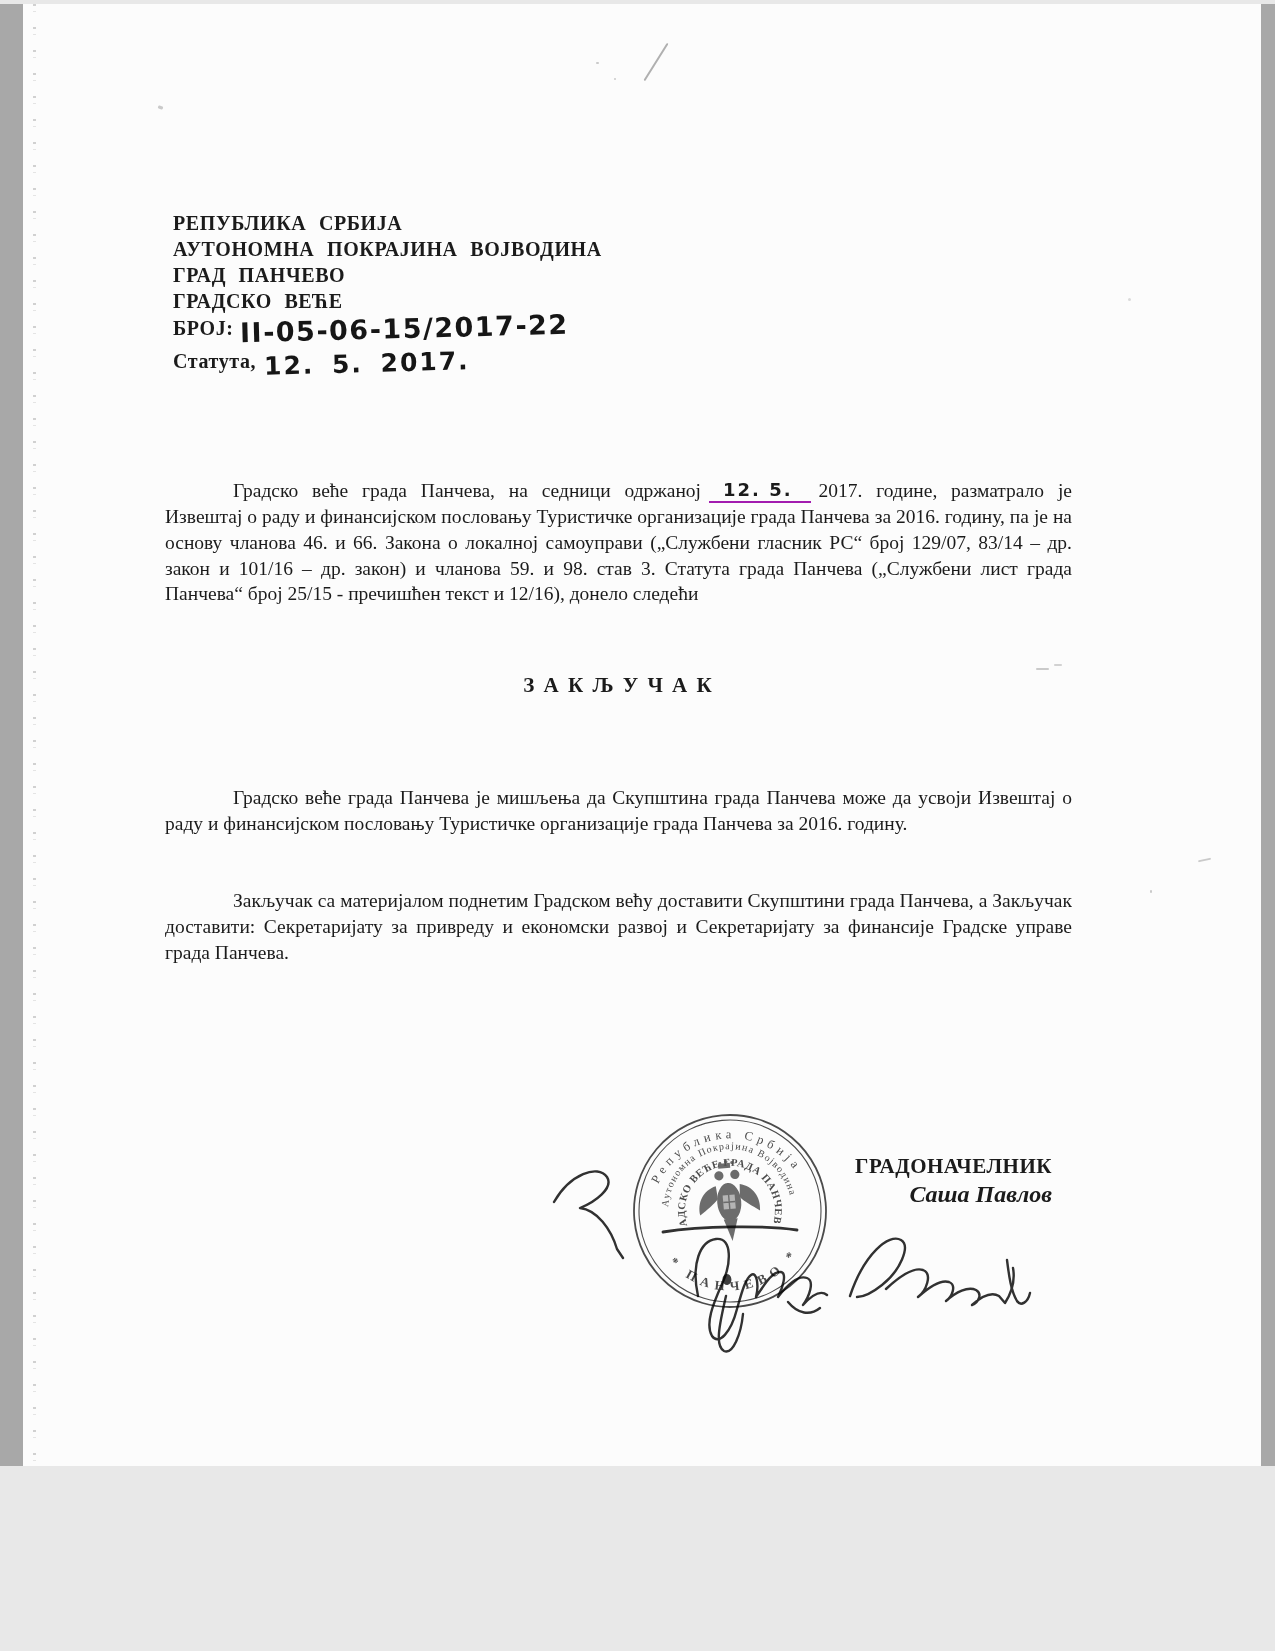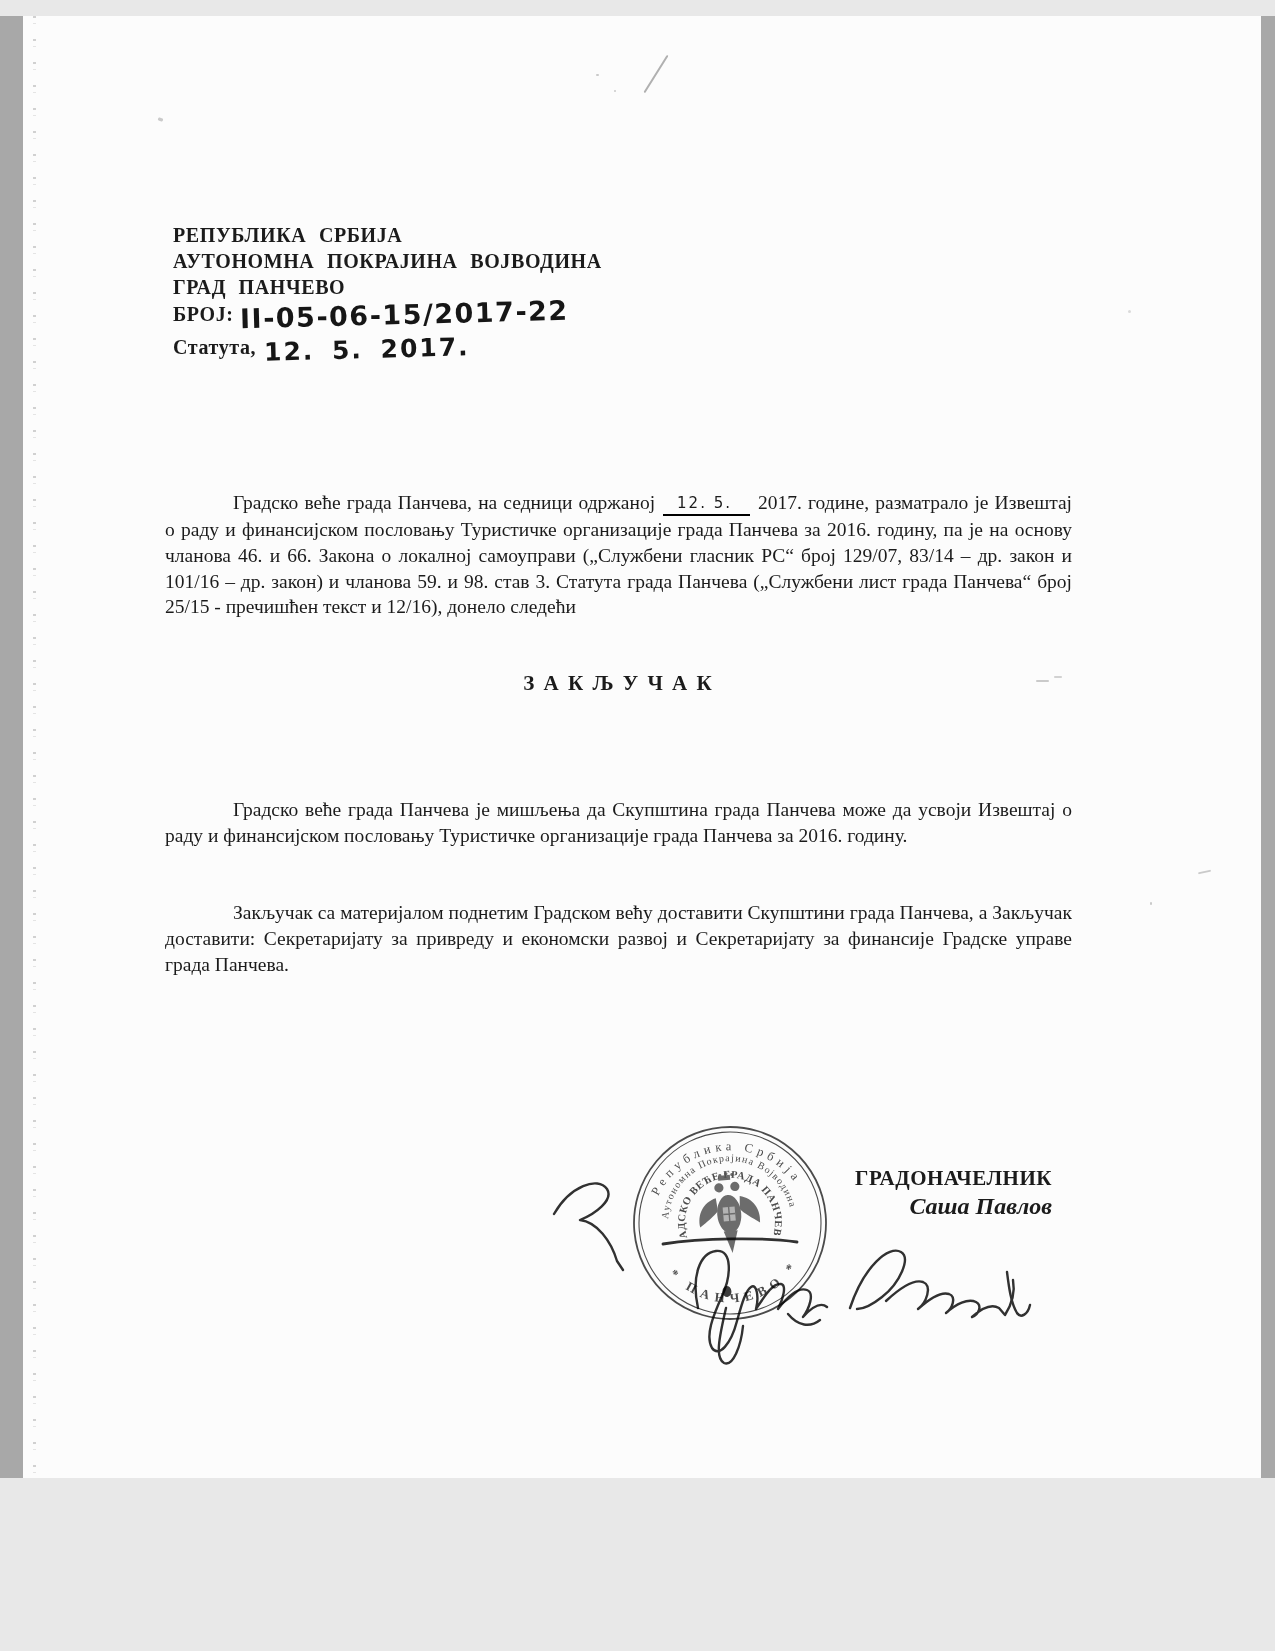--- a/index.html
+++ b/index.html
@@ -1,19 +1,19 @@
 <!DOCTYPE html>
 <html><head>
 <meta charset="utf-8">
 <style>
   html,body{margin:0;padding:0;background:#e8e8e8;}
   .page{
     position:relative;
     width:1275px;height:1462px;
-    margin:16px auto;
+    margin:4px auto;
     background:#fcfcfc;
     overflow:hidden;
     font-family:"Liberation Serif", serif;
     color:#1b1b1b;
   }
   .scan-edge{position:absolute;top:0;height:100%;background:#a8a8a8;}
   .scan-edge.left{left:0;width:23px;}
   .scan-edge.right{right:0;width:14px;}
   .speckle-col{
     position:absolute;left:33px;top:0;bottom:0;width:3px;
@@ -41,29 +41,29 @@
   .hand.num{font-size:27px;vertical-align:-3px;margin-left:6px;}
   .hand.date{font-size:25px;vertical-align:-4px;margin-left:8px;letter-spacing:2px;}
   .para{
     position:absolute;left:165px;width:907px;
     font-size:19.5px;line-height:25.8px;
     text-align:justify;text-indent:68px;
   }
   .inline-date{
     display:inline-block;
     font-family:"DejaVu Sans", sans-serif;
-    font-weight:normal;font-size:15px;line-height:20px;
+    font-weight:bold;font-size:18px;line-height:20px;
     padding:0 18px 1px 14px;margin:0 8px;
-    border-bottom:2px solid #000000;
+    border-bottom:2px solid #a21caf;
     transform:translateY(-1px);
     text-indent:0;
     letter-spacing:2px;
   }
   .conclusion-title{
-    position:absolute;left:165px;top:655px;width:907px;
+    position:absolute;left:165px;top:669px;width:907px;
     text-align:center;font-weight:bold;font-size:21px;letter-spacing:2px;
   }
   .sig-block{
     position:absolute;left:622px;top:1149px;width:430px;
     text-align:right;font-weight:bold;font-size:21px;line-height:26.5px;
     z-index:2;
   }
   .sig-block .t1{margin-left:26px;letter-spacing:.5px;}
   .sig-block .t2{letter-spacing:.2px;}
   .sig-block .name{font-size:24px;font-style:italic;margin-left:-46px;margin-top:1px;}
@@ -83,20 +83,21 @@
 <div class="page">
 
   <div class="scan-edge left"></div>
   <div class="scan-edge right"></div>
   <div class="speckle-col"></div>
 
   <div class="header">
     <div class="row">РЕПУБЛИКА СРБИЈА</div>
     <div class="row">АУТОНОМНА ПОКРАЈИНА ВОЈВОДИНА</div>
     <div class="row">ГРАД ПАНЧЕВО</div>
+    <div class="row">ГРАДСКО ВЕЋЕ</div>
     <div class="row num">
       <span>БРОЈ:</span><span class="hand num">II-05-06-15/2017-22</span>
     </div>
     <div class="row num">
       <span>Статута,</span><span class="hand date">12. 5. 2017.</span>
     </div>
   </div>
 
   <div class="para" style="top:474px;">
     <span>Градско веће града Панчева, на седници одржаној</span><span class="inline-date">12. 5.</span><span>2017. године, разматрало је Извештај о раду и финансијском пословању Туристичке организације града Панчева за 2016. годину, па је на основу чланова 46. и 66. Закона о локалној самоуправи („Службени гласник РС“ број 129/07, 83/14 – др. закон и 101/16 – др. закон) и чланова 59. и 98. став 3. Статута града Панчева („Службени лист града Панчева“ број 25/15 - пречишћен текст и 12/16), донело следећи</span>

